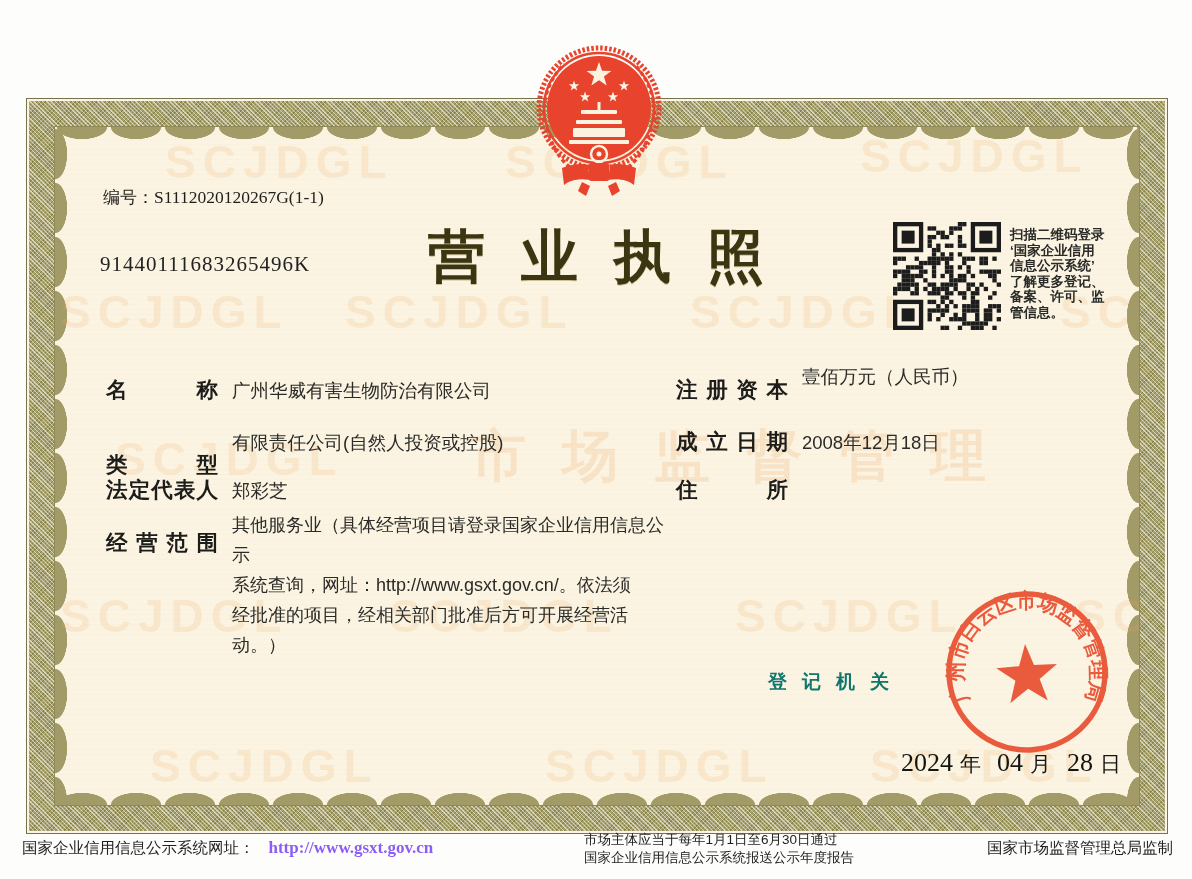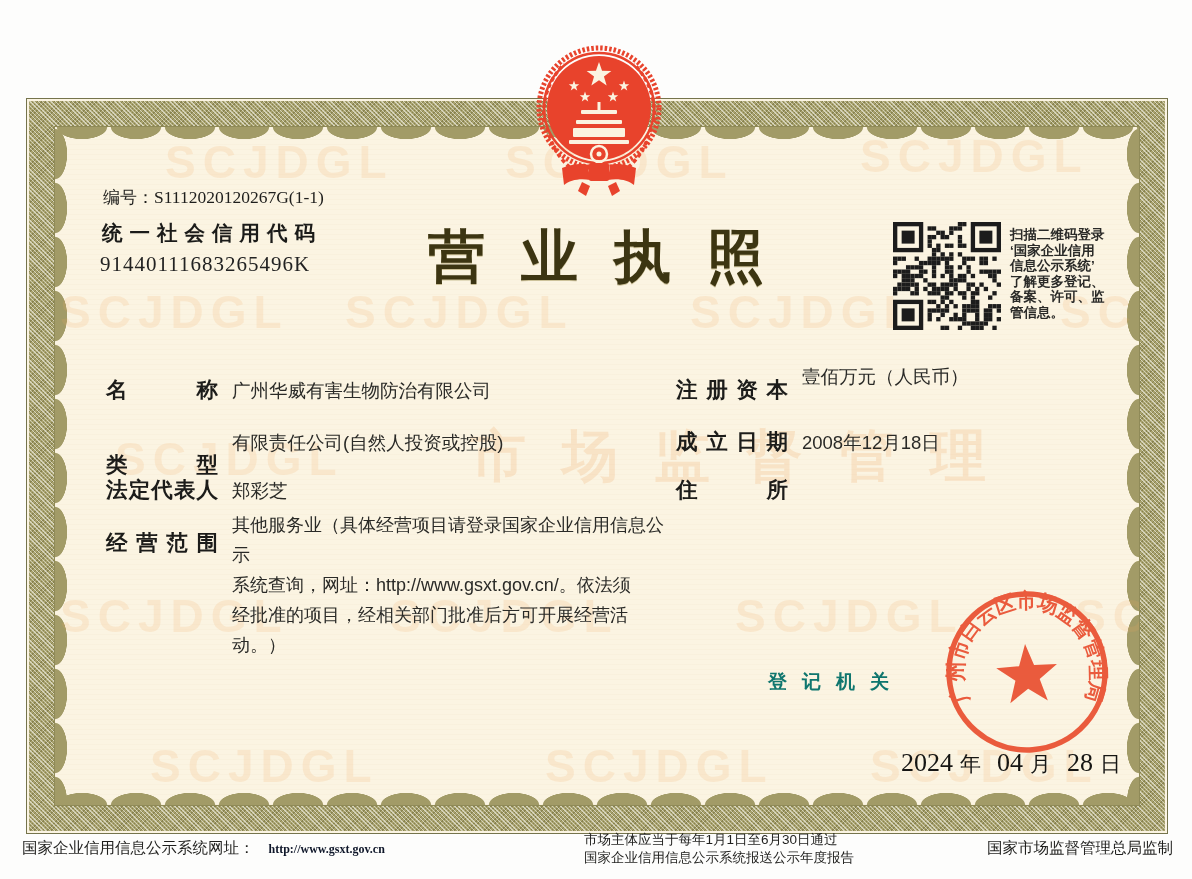--- a/index.html
+++ b/index.html
@@ -73,21 +73,21 @@
   .date-gap{margin-left:16px;}
 
   .stamp{left:925px;top:570px;width:204px;height:204px;opacity:.92;
          transform:rotate(-4deg);z-index:4;}
 
   .emblem{left:524px;top:30px;width:150px;height:168px;z-index:4;}
 
   
   .footer-left{left:22px;top:838px;font-size:15.5px;color:#1f1f1d;}
   .footer-left .url{font-family:"Liberation Serif",serif;font-weight:700;
-                    font-size:12px;margin-left:14px;color:#0f172a;}
+                    font-size:17px;margin-left:14px;color:#8b5cf6;}
   .footer-mid{left:584px;top:831px;font-size:13.5px;line-height:17.5px;
               color:#1f1f1d;white-space:pre-line;}
   .footer-right{left:987px;top:838px;font-size:15.5px;color:#1f1f1d;}
 </style>
 </head>
 <body>
 
 <div class="page">
 
   <div class="cert">
@@ -118,21 +118,20 @@
     <span class="wm" style="left:95px;top:612px">SCJDGL</span>
     <span class="wm" style="left:490px;top:612px">SCJDGL</span>
     <span class="wm" style="left:815px;top:612px">SCJDGL</span>
   </div>
 
   <div class="content">
 
     <div class="abs serial">
       <span>编号：</span><span class="code">S1112020120267G(1-1)</span>
     </div>
-    <div class="abs credit-label">统一社会信用代码</div>
     <div class="abs credit-code">91440111683265496K</div>
 
     <div class="abs title">营业执照</div>
 
     <div class="abs qr-box" id="qrbox"><svg width="108" height="108" viewBox="0 0 108 108">
           <rect x="64.80000000000001" y="0" width="4.32" height="4.32" fill="#1c1c1c"></rect>
           <rect x="69.12" y="0" width="4.32" height="4.32" fill="#1c1c1c"></rect>
           <rect x="34.56" y="4.32" width="4.32" height="4.32" fill="#1c1c1c"></rect>
           <rect x="38.88" y="4.32" width="4.32" height="4.32" fill="#1c1c1c"></rect>
           <rect x="56.160000000000004" y="4.32" width="4.32" height="4.32" fill="#1c1c1c"></rect>

